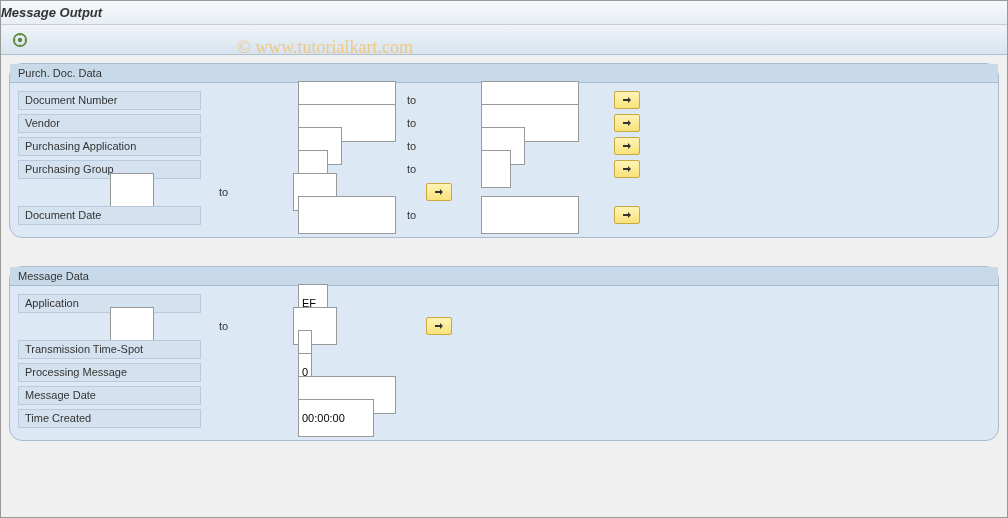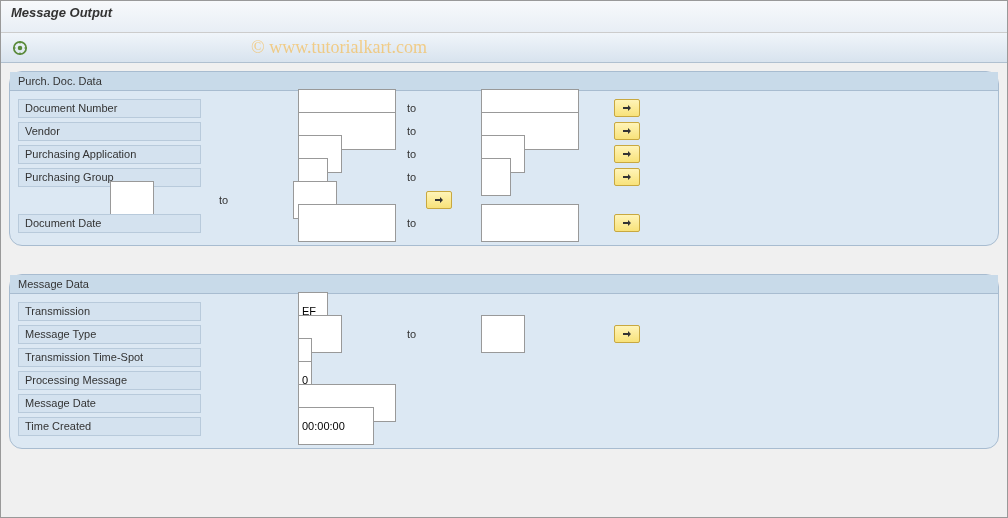--- a/index.html
+++ b/index.html
@@ -13,22 +13,22 @@
       background: #f0f0f0;
       width: 1008px;
       height: 518px;
       overflow: hidden;
       border: 1px solid #999;
       position: relative;
     }
     .title-bar {
       background: linear-gradient(to bottom, #f7f9fb, #e8eef5);
       border-bottom: 1px solid #ccc;
-      padding: 4px 10px;
-      height: 32px;
+      padding: 4px 0;
+      height: 24px;
     }
     .title-bar h1 {
       font-size: 13px;
       font-style: italic;
       font-weight: bold;
       color: #333;
     }
     .toolbar {
       background: linear-gradient(to bottom, #f0f5fa, #d8e3ee);
       border-bottom: 1px solid #b0c0d0;
@@ -41,21 +41,21 @@
       width: 18px;
       height: 18px;
       display: flex;
       align-items: center;
       justify-content: center;
       cursor: pointer;
     }
     .watermark {
       position: absolute;
       top: 36px;
-      left: 250px;
+      left: 236px;
       font-size: 18px;
       color: rgba(255, 165, 0, 0.45);
       font-family: Georgia, serif;
       pointer-events: none;
       z-index: 100;
     }
     .content {
       padding: 8px;
     }
     .group-box {
@@ -251,27 +251,26 @@
       </div>
 
     </div>
   </div>
 
   <div class="group-box">
     <div class="group-header">Message Data</div>
     <div class="group-body">
 
       <div class="form-row">
-        <div class="form-label">Transmission</div>
+        <div class="form-label">Application</div>
         <div class="form-spacer"></div>
         <input class="form-input input-narrow" value="EF" style="">
       </div>
 
       <div class="form-row">
-        <div class="form-label">Message Type</div>
         <div class="form-spacer"></div>
         <div class="col-from-narrow"><input class="form-input input-med" value="" style=""></div>
         <div class="to-label">to</div>
         <div style="width:103px"><input class="form-input input-med" value="" style=""></div>
         <div class="more-btn">
             <svg viewBox="0 0 10 10">
               <path d="M1 4 L6 4 L6 2 L9 5 L6 8 L6 6 L1 6 Z" fill="#333"></path>
             </svg>
           </div>
       </div>

